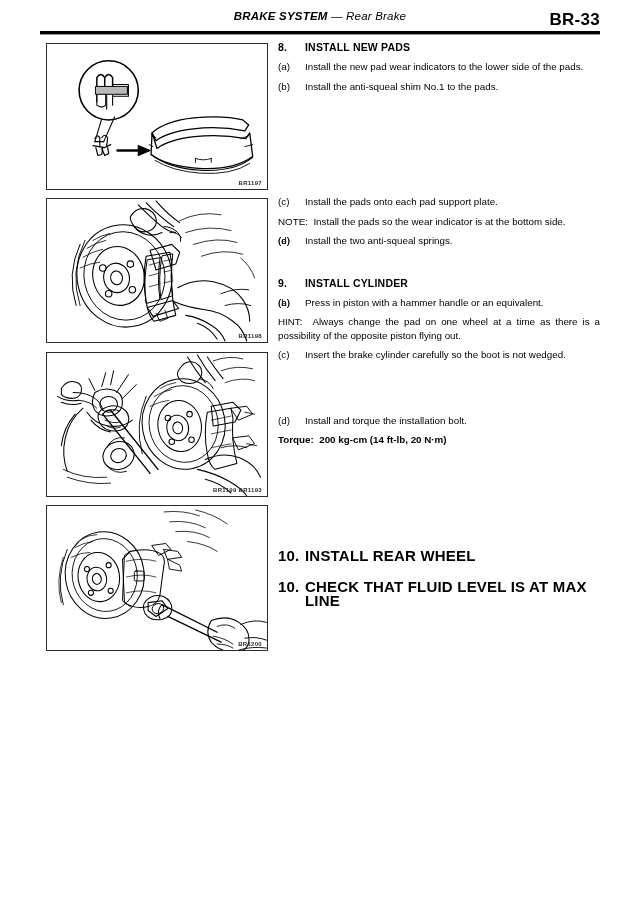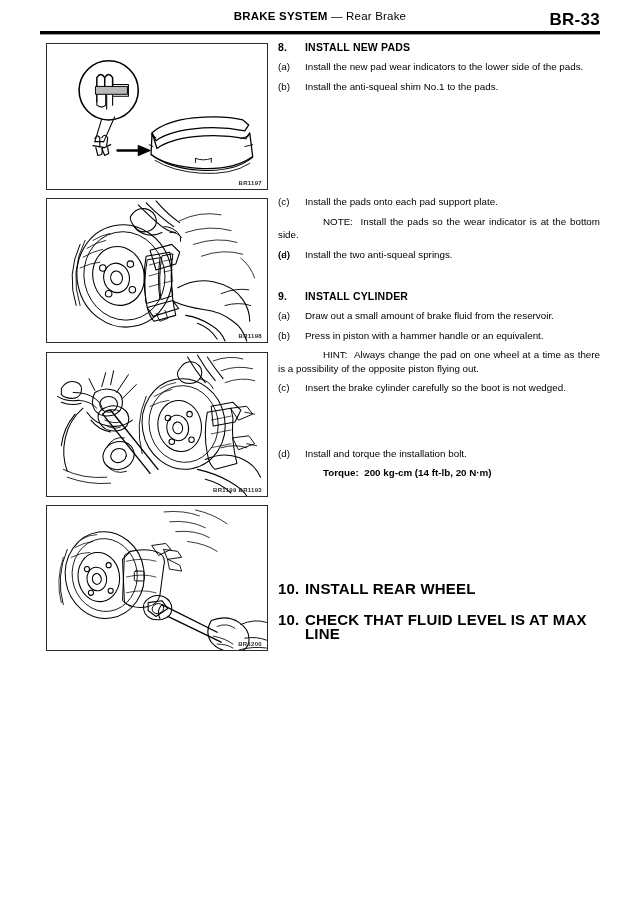--- a/index.html
+++ b/index.html
@@ -26,20 +26,21 @@
   }
   #header-title {
     position: absolute;
     left: 0;
     top: 0;
     width: 100%;
     text-align: center;
     font-size: 11.5px;
     letter-spacing: 0.2px;
     white-space: nowrap;
+    font-style: italic;
   }
   #header-title .sys {
     font-weight: bold;
   }
   #header-title .sub {
     font-weight: normal;
   }
   #header-page {
     position: absolute;
     right: 0;
@@ -138,21 +139,20 @@
   }
   .note-line {
     font-size: 9.8px;
     line-height: 13.5px;
     margin-bottom: 6px;
     text-align: justify;
     text-justify: inter-word;
   }
   .note-line .lead {
     font-weight: normal;
-    margin-left: 45px;
   }
   .note-line.bold, .note-line.bold .lead {
     font-weight: bold;
   }
   .spacer-md { height: 22px; }
   .spacer-lg { height: 46px; }
   .spacer-xl { height: 96px; }
 
   .final-step {
     position: relative;
@@ -430,21 +430,20 @@
 
   <div class="spacer-md"></div>
 
   <div class="step-block">
     <div class="step-head">
       <span class="num">9.</span>
       <span>INSTALL CYLINDER</span>
     </div>
     <div class="sub-item">
       <span class="letter">(a)</span>
-      <span>Draw out a small amount of brake fluid from the reservoir.</span>
     </div>
     <div class="sub-item">
       <span class="letter">(b)</span>
       <span>Press in piston with a hammer handle or an equivalent.</span>
     </div>
     <div class="note-line">
       <span class="lead">HINT:</span><span>&nbsp;&nbsp;</span><span>Always change the pad on one wheel at a time as there is a possibility of the opposite piston flying out.</span>
     </div>
     <div class="sub-item">
       <span class="letter">(c)</span>

